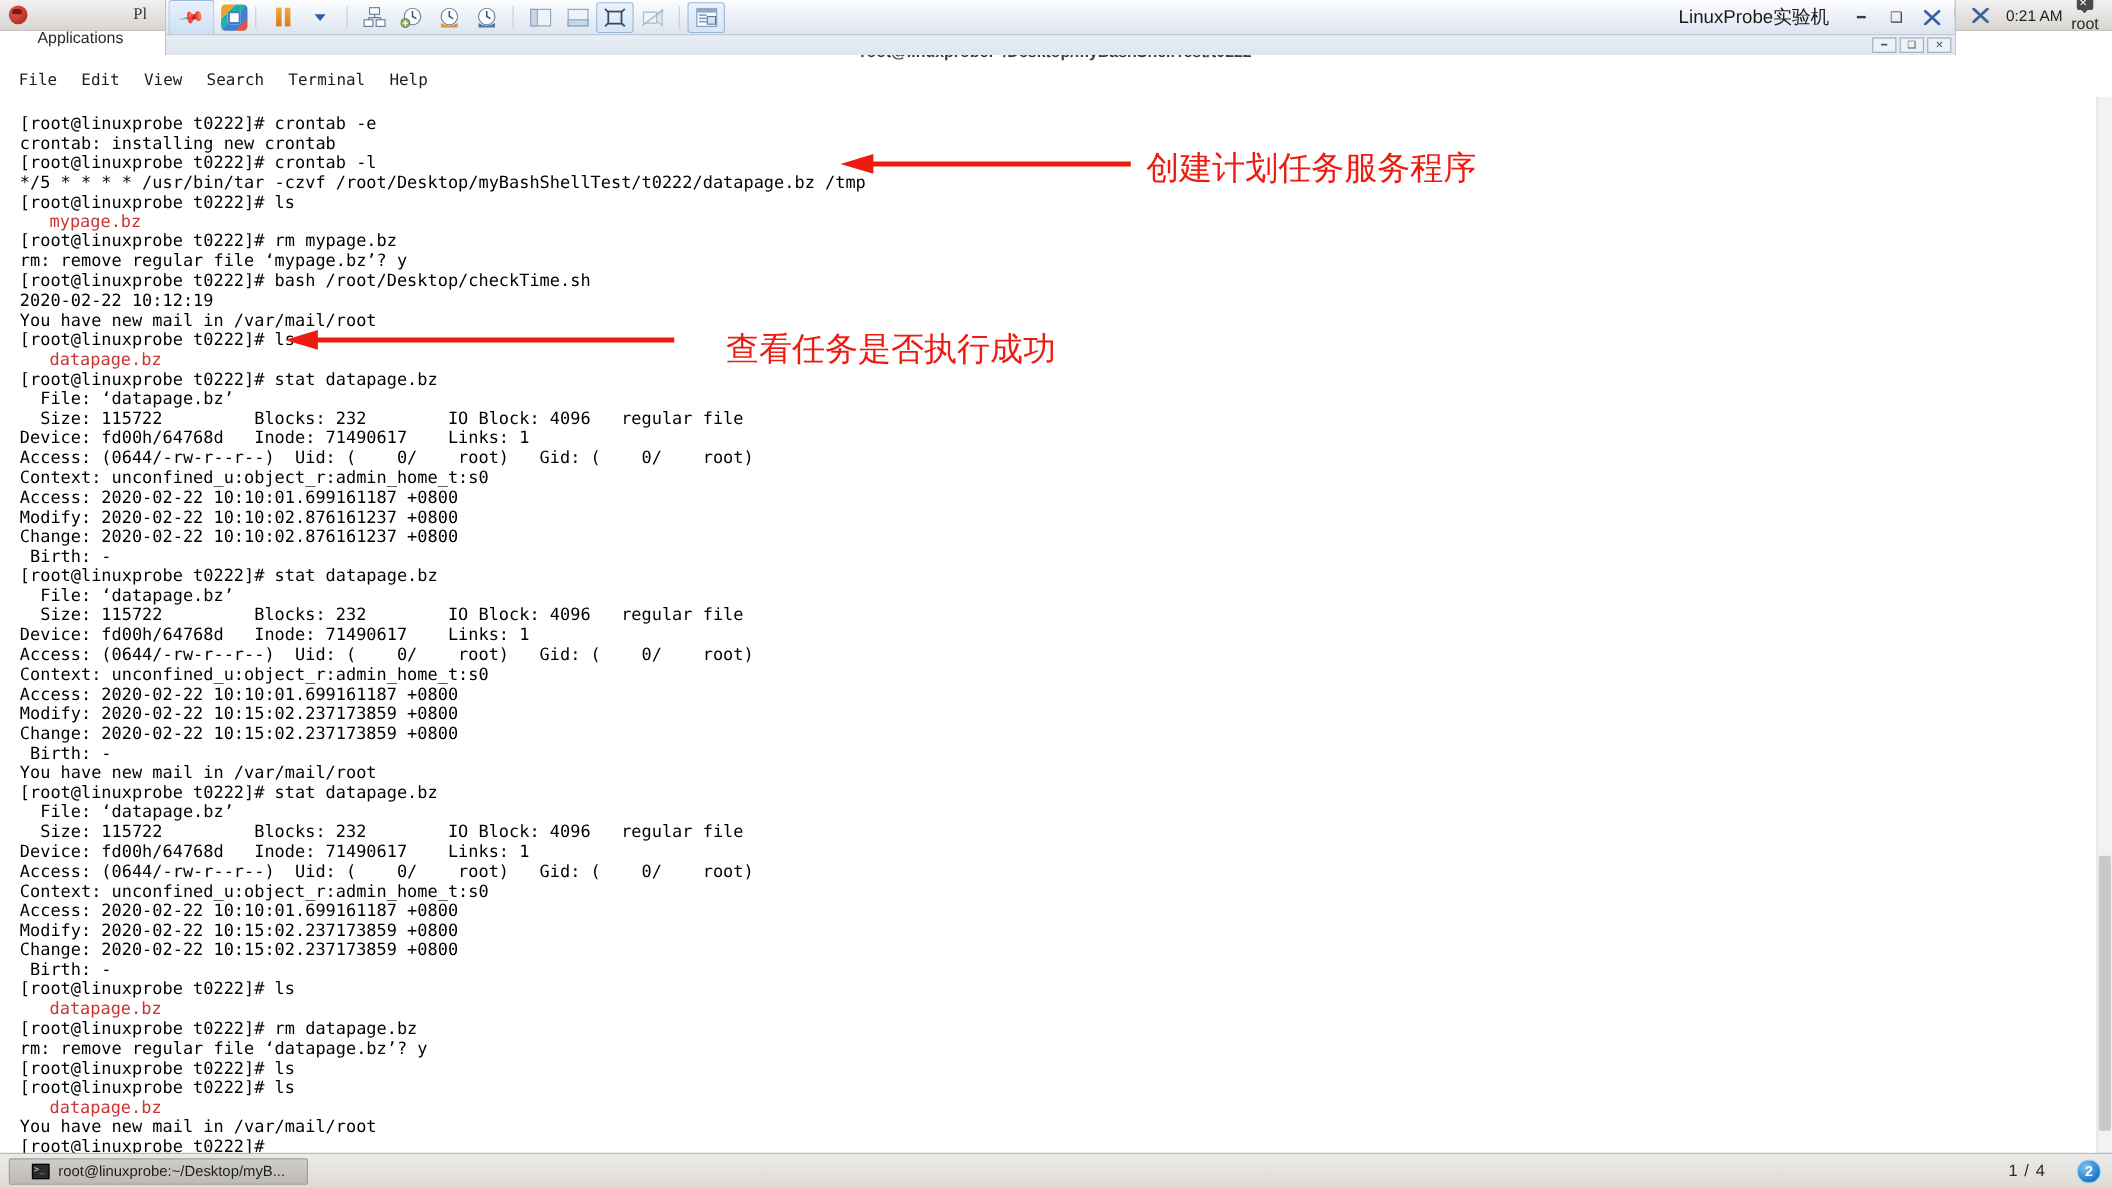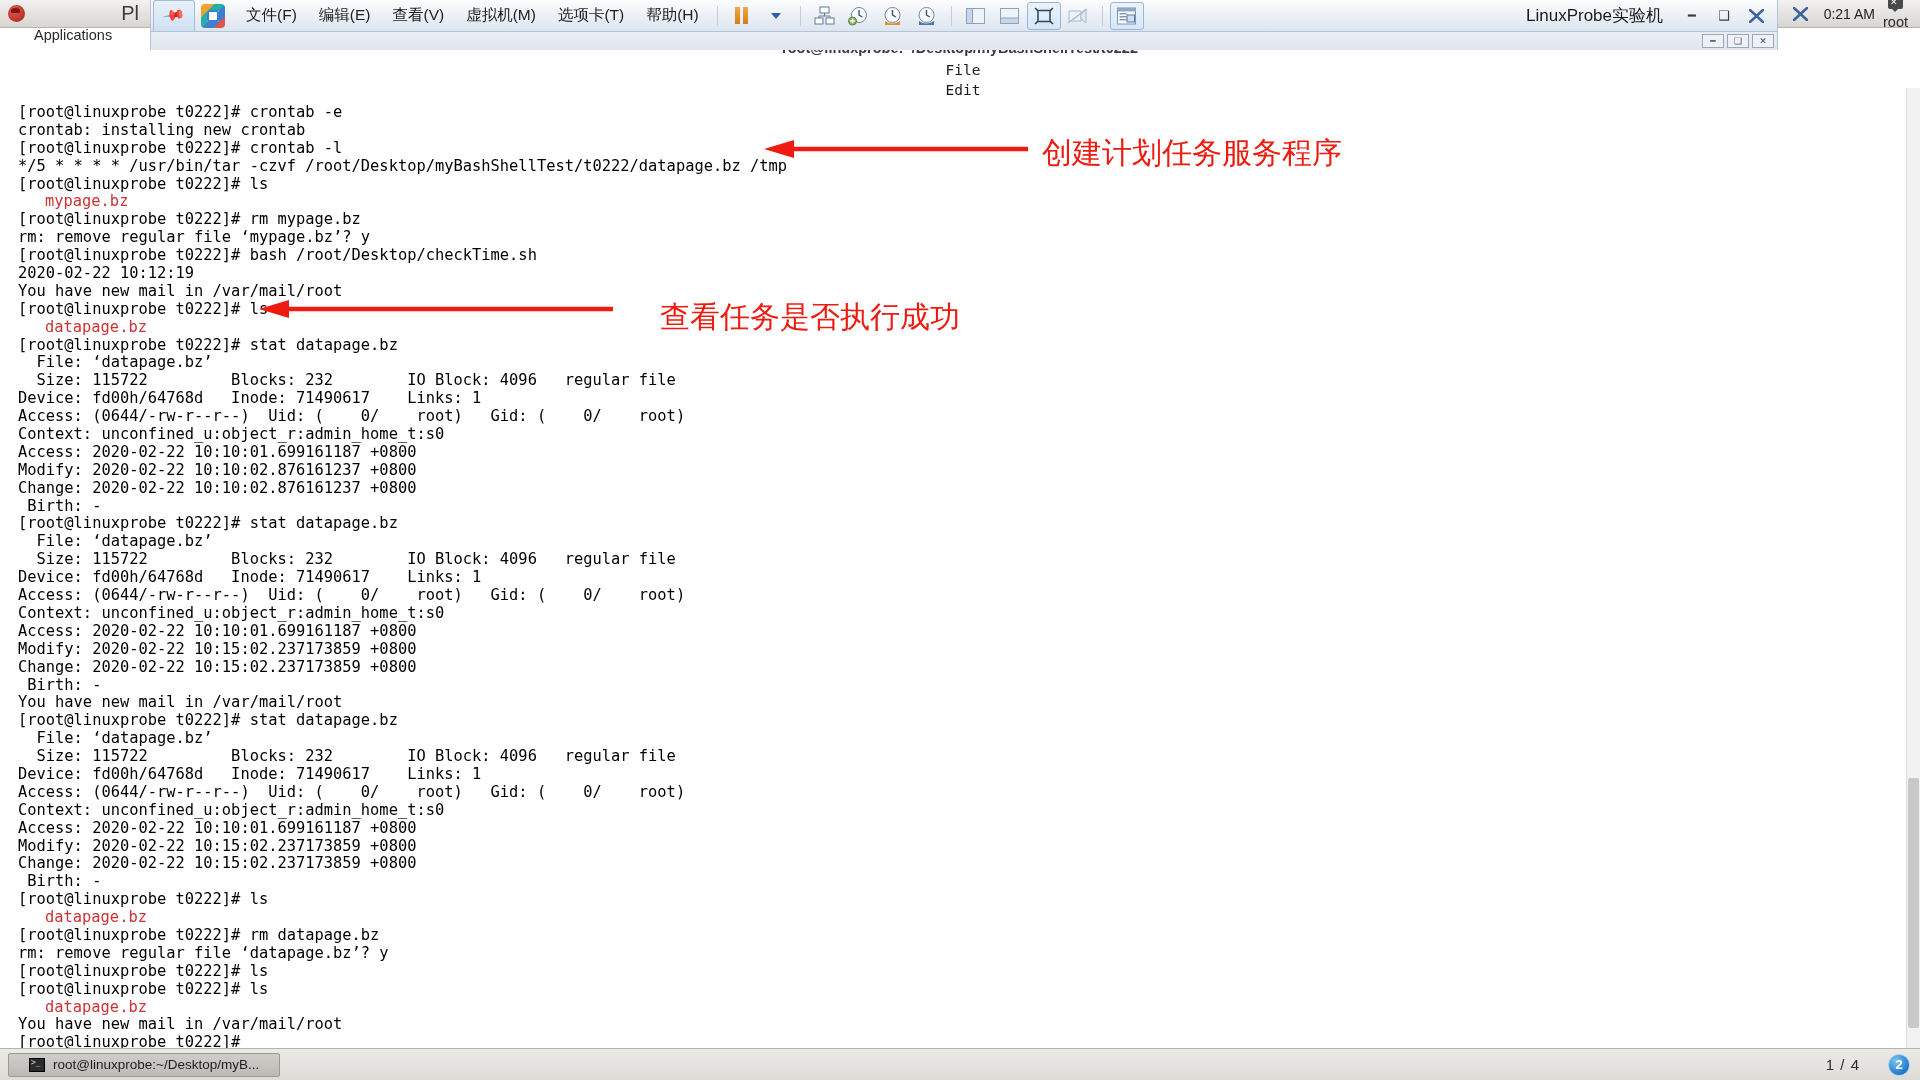--- a/index.html
+++ b/index.html
@@ -25,21 +25,21 @@
   .gp-redhat {
     width: 17px; height: 17px; border-radius: 50%;
     background: radial-gradient(circle at 35% 32%, #e05a52 0%, #c0392b 60%, #8e1f16 100%);
     position: relative;
   }
   .gp-redhat::after{
     content:""; position:absolute; left:3px; top:3px; width:9px; height:5px;
     background:#7c1a12; border-radius: 50% 50% 20% 20%;
   }
   .gp-app-label { font-size: 14.5px; margin-top: 42px; }
-  .gp-places { font-size: 20px; color: #3a3a3a; }
+  .gp-places { font-size: 15px; color: #3a3a3a; font-family: Liberation Serif, serif; }
 
   .gp-right { margin-left: auto; display:flex; align-items:center; height:28px; }
   .gp-icon-box {
     width: 30px; height: 28px; display:flex; align-items:center; justify-content:center;
   }
   .gp-clock { font-size: 14px; padding: 0 8px; color:#222; white-space: nowrap; }
   .gp-user { font-size: 14.5px; padding-right: 12px; display:flex; align-items:center; gap:5px;flex-direction:column;}
   .gp-msgicon {
     width: 15px; height: 12px; background:#4a4a4a; border-radius: 2px; position: relative;
     display:inline-block;
@@ -122,21 +122,20 @@
     display:flex; align-items:center; justify-content:center;
     font-size: 14.5px; font-weight: bold; color:#3a3a3a;
     z-index: 5;
   }
   #term-menubar {
     position:absolute; top:32px; left:0; width:1920px; height:26px;
     display:flex; align-items:center; gap:0px; padding-left: 6px;
     font-family: "DejaVu Sans Mono", monospace;
     font-size: 14.5px; color:#1c1c1c;
     background: #ffffff;
-    flex-direction: column;
   }
   #term-menubar .mi { padding: 2px 11px; }
 
   #term-body {
     position:absolute; top:76px; left:0;
     width:1920px; height: 972px;
     background:#ffffff;
     font-family: "DejaVu Sans Mono", monospace;
     font-size: 15.4px;
     line-height: 17.9px;
@@ -235,28 +234,20 @@
     </span>
   </div>
 </div>
 
 <div id="vmware-bar">
   <div class="vm-tabbtn">
     <span class="vm-pin">📌</span>
   </div>
   <div class="vm-appicon"></div>
 
-  <div class="vm-menu">
-    <span class="vm-menu-item">文件(F)</span>
-    <span class="vm-menu-item">编辑(E)</span>
-    <span class="vm-menu-item">查看(V)</span>
-    <span class="vm-menu-item">虚拟机(M)</span>
-    <span class="vm-menu-item">选项卡(T)</span>
-    <span class="vm-menu-item">帮助(H)</span>
-  </div>
 
   <span class="vm-sep"></span>
 
   <span class="vm-tool">
     <span class="vm-pause">
         <i></i>
         <i></i>
       </span>
   </span>
   <span class="vm-tool">

